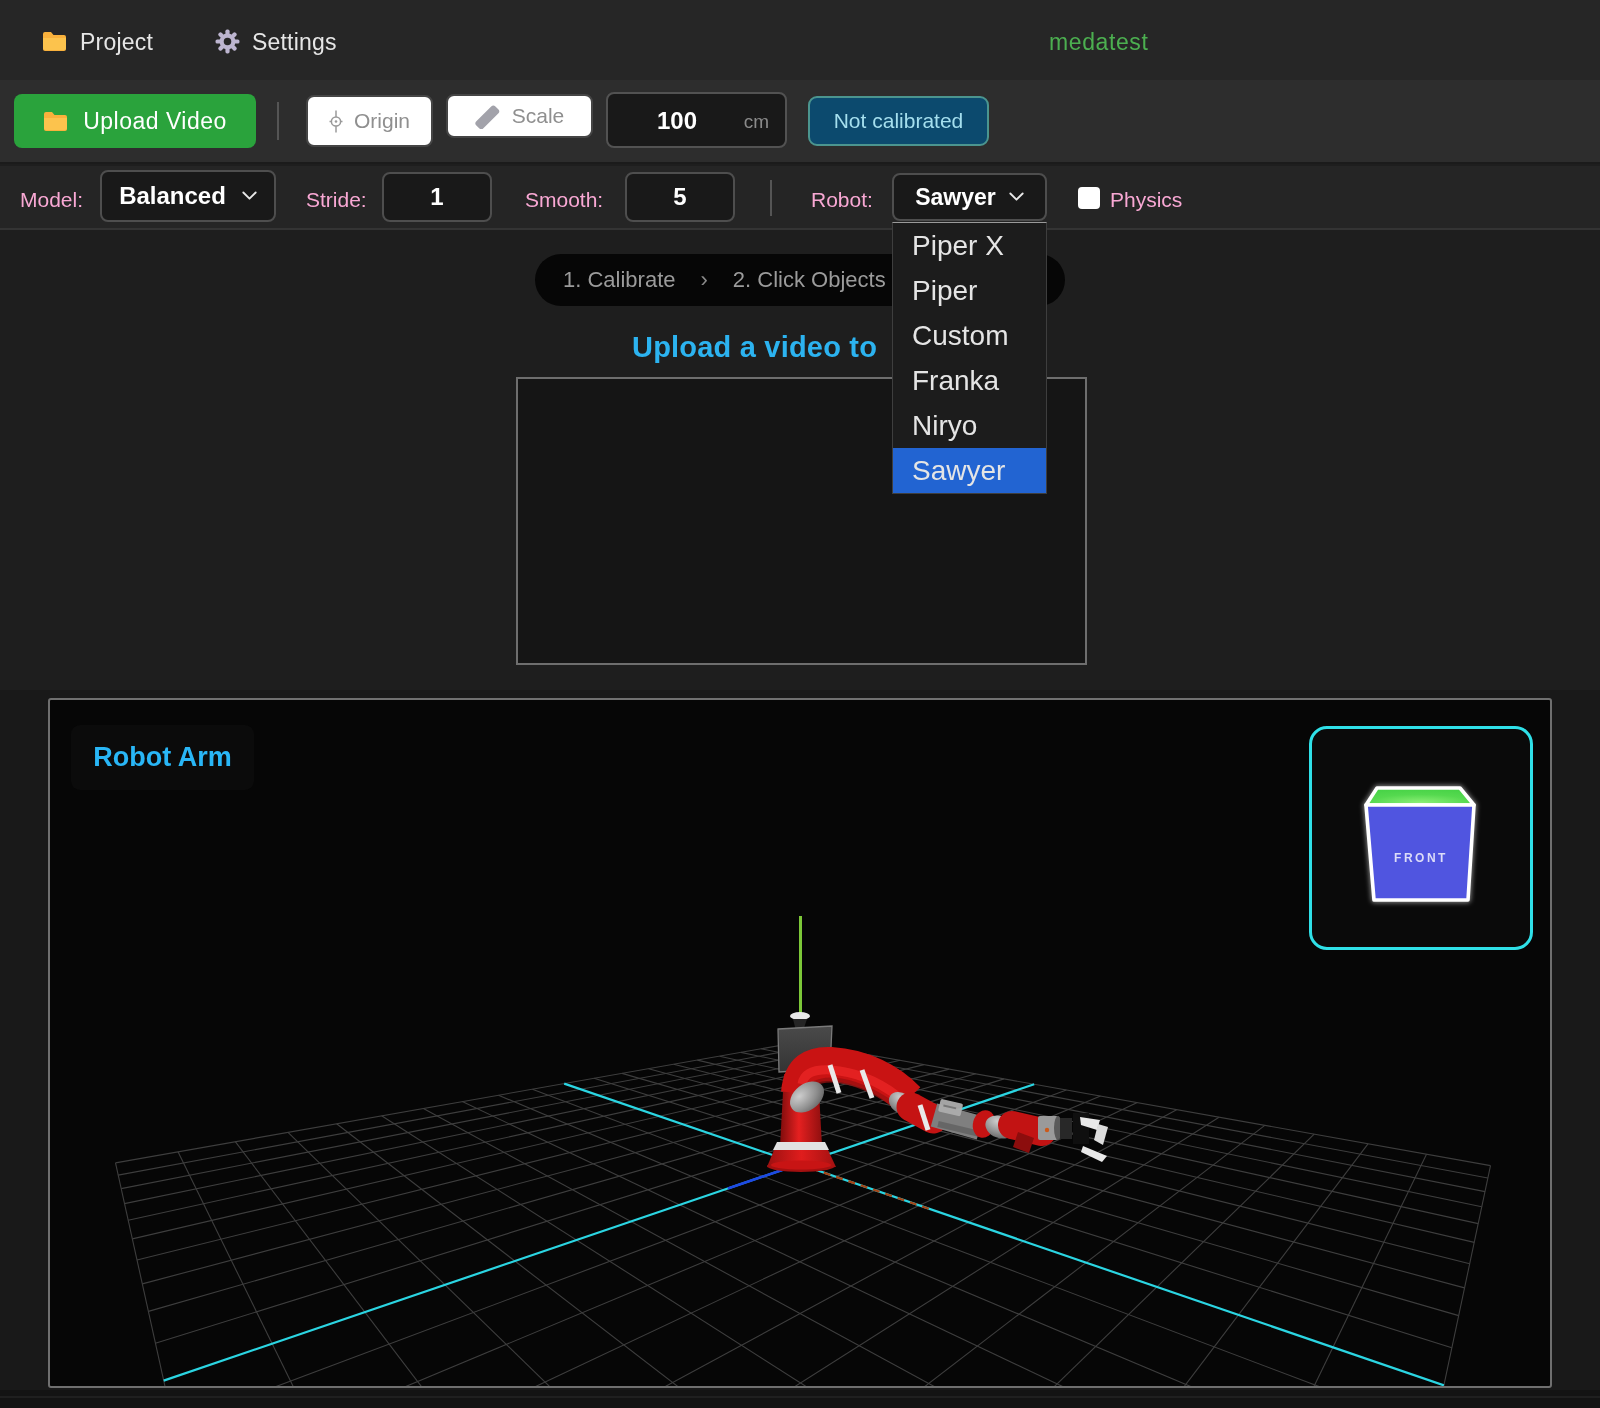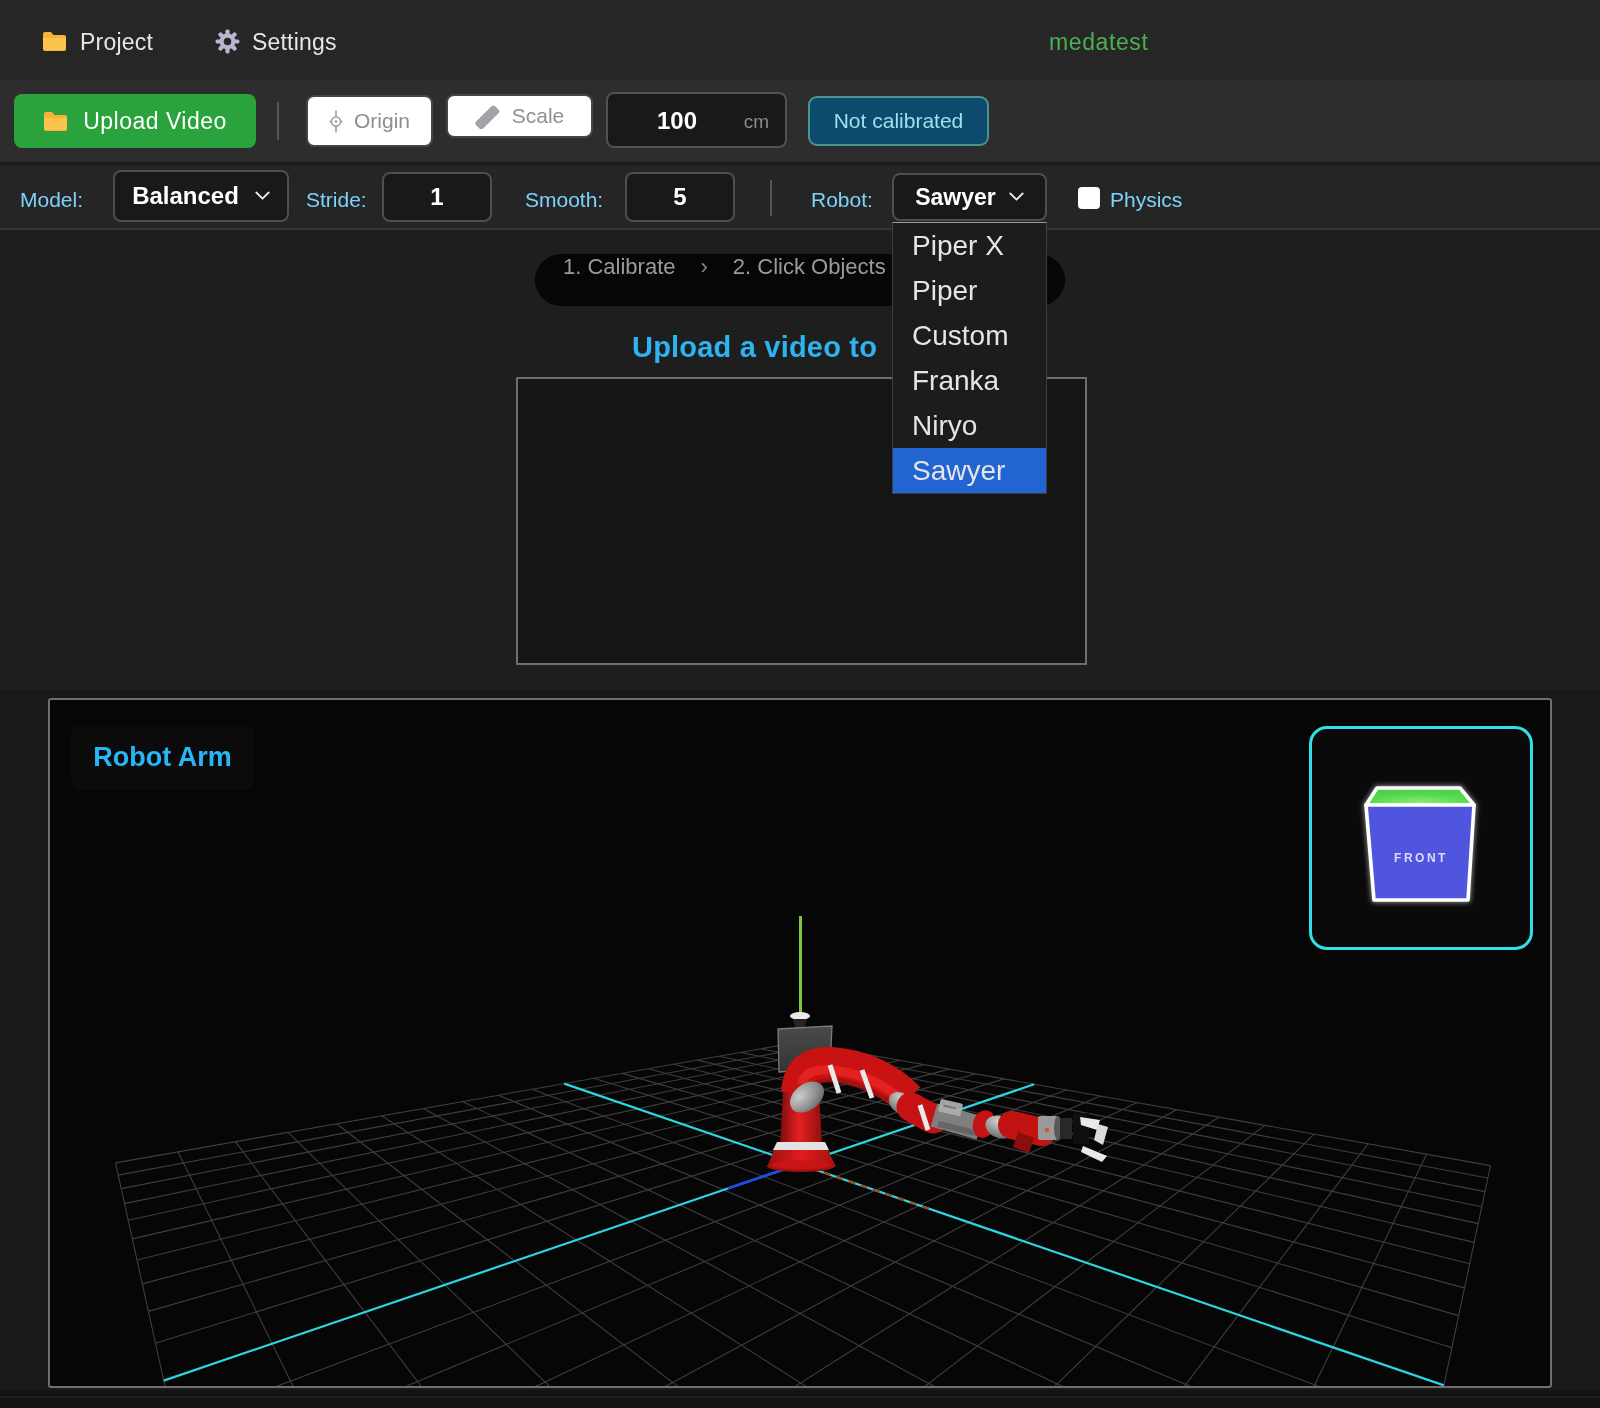--- a/index.html
+++ b/index.html
@@ -11,30 +11,30 @@
 #medatest{color:#4caf50;font-size:23px;letter-spacing:0.6px;left:1049px;top:29px}
 #upbtn{left:14px;top:94px;width:242px;height:54px;background:#2aa33c;border-radius:8px;color:#fff;font-size:23px;letter-spacing:0.5px;font-weight:500;display:flex;align-items:center;justify-content:center;gap:15px}
 .vdiv{width:2px;background:#555}
 .gbtn{background:#ffffff;border:2px solid #454545;border-radius:8px;color:#8f8f8f;font-size:21px;display:flex;align-items:center;justify-content:center;gap:11px}
 #originbtn{left:306px;top:95px;width:127px;height:52px}
 #scalebtn{left:446px;top:94px;width:147px;height:44px}
 #cmwrap{left:606px;top:92px;width:181px;height:56px;background:#191919;border:2px solid #525252;border-radius:8px}
 #cmwrap .num{position:absolute;left:4px;top:13px;width:130px;text-align:center;color:#fff;font-size:24px;font-weight:600}
 #cmwrap .unit{position:absolute;right:16px;top:17px;color:#8a8a8a;font-size:19px}
 #notcal{left:808px;top:96px;width:181px;height:50px;background:#0c4a6e;border:2px solid #4b958f;border-radius:9px;color:#a5dfee;font-size:21px;display:flex;align-items:center;justify-content:center}
-.lbl{color:#7dd3fc;font-size:21px;top:188px}
+.lbl{color:#f9a8d4;font-size:21px;top:188px}
 .selbox{background:#191919;border:2px solid #4e4e4e;border-radius:8px;color:#fff;font-weight:700;display:flex;align-items:center;justify-content:center}
 .inpbox{background:#191919;border:2px solid #4e4e4e;border-radius:8px;color:#fff;font-weight:700;display:flex;align-items:center;justify-content:center}
-#selModel{left:113px;top:170px;width:176px;height:52px;font-size:24px;gap:16px}
+#selModel{left:100px;top:170px;width:176px;height:52px;font-size:24px;gap:16px}
 #inpStride{left:382px;top:172px;width:110px;height:50px;font-size:24px}
 #inpSmooth{left:625px;top:172px;width:110px;height:50px;font-size:24px}
 #selRobot{left:892px;top:173px;width:155px;height:48px;font-size:23px;gap:13px}
 #chk{left:1078px;top:187px;width:22px;height:22px;background:#fff;border-radius:4px}
 #pill{left:535px;top:254px;width:530px;height:52px;background:#060606;border-radius:26px;overflow:hidden;white-space:nowrap}
-#pill{display:flex;align-items:flex-start;gap:25px;padding-left:28px}
+#pill{display:flex;align-items:center;gap:25px;padding-left:28px}
 #pill .p1{color:#9b9b9b;font-size:22px;white-space:nowrap}
 #pill .p2{color:#8a8a8a;font-size:22px}
 #heading{left:632px;top:331px;color:#2cb3f0;font-size:29px;letter-spacing:0.2px;font-weight:700;white-space:nowrap}
 #vidbox{left:516px;top:377px;width:571px;height:288px;background:#151515;border:2px solid #6e6e6e}
 #pagebot{left:0;top:690px;width:1600px;height:700px;background:#191919}
 #panel{left:48px;top:698px;width:1504px;height:690px;background:#060606;border:2px solid #6f6f6f;border-radius:3px}
 #robotarm{left:71px;top:725px;width:183px;height:65px;background:#0b0b0b;border-radius:9px;color:#29b6f6;font-size:27px;font-weight:700;display:flex;align-items:center;justify-content:center}
 #viewcube{left:1309px;top:726px;width:224px;height:224px;background:#0a0a0a;border:3px solid #2fe0e8;border-radius:18px}
 #menu{left:892px;top:222px;width:155px;background:#1c1c1c;border-top:1px solid #9a9a9a;border-left:1px solid #3e3e3e;border-right:1px solid #3e3e3e;border-bottom:1px solid #3e3e3e}
 .mi{height:45px;color:#e5e5e5;font-size:28px;display:flex;align-items:center;padding-left:19px}

